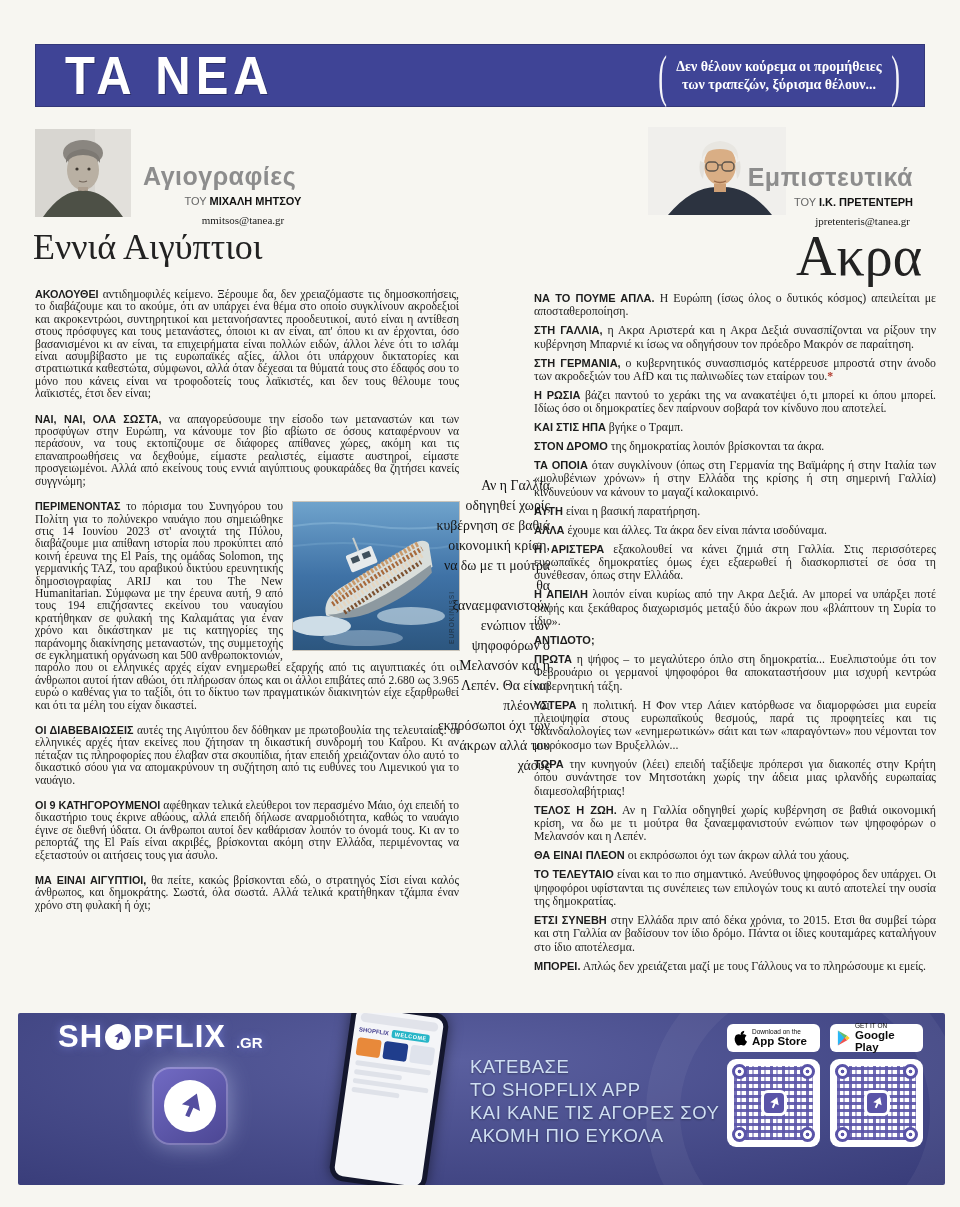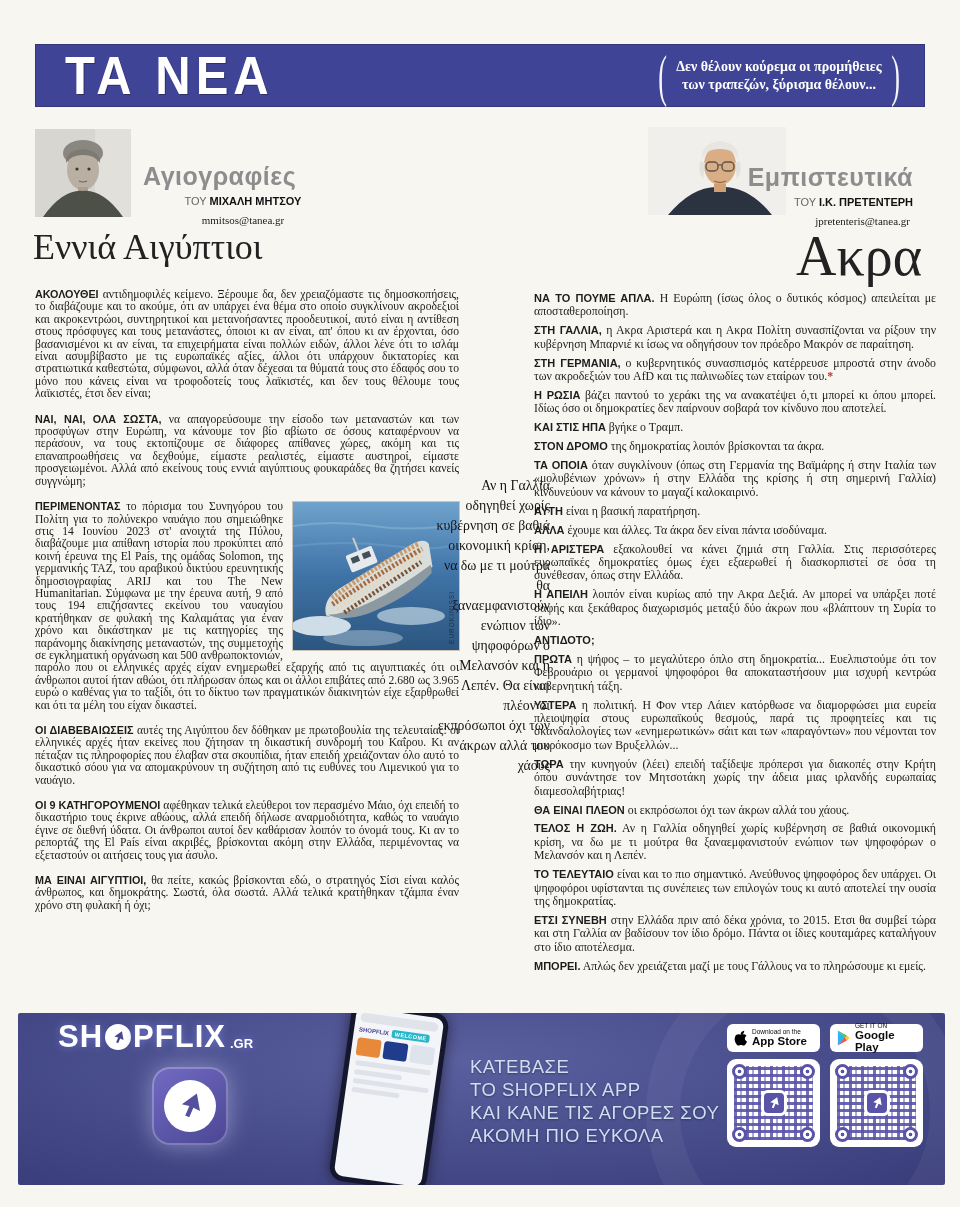--- a/index.html
+++ b/index.html
@@ -85,21 +85,21 @@
     font-family:"Liberation Sans",sans-serif;font-weight:bold;
     font-size:31px;color:#fff;letter-spacing:1px;
     display:flex;align-items:center;
     text-shadow:0 0 8px rgba(120,130,220,.8);
   }
   .ad-logo .o-cursor{
     width:26px;height:26px;border-radius:50%;background:#fff;
     display:inline-flex;align-items:center;justify-content:center;margin:0 2px;
   }
   .ad-logo .o-cursor svg{width:15px;height:15px;}
-  .ad-logo .tld{font-size:13px;align-self:flex-end;margin:0 0 4px 4px;letter-spacing:0;}
+  .ad-logo .tld{font-size:15px;align-self:flex-end;margin:0 0 4px 10px;letter-spacing:0;}
   .app-icon{
     position:absolute;left:134px;top:54px;width:76px;height:78px;border-radius:18px;
     background:linear-gradient(145deg,#726bc4,#4b4693);
     box-shadow:0 0 24px rgba(210,220,255,.45), inset 0 0 0 2px rgba(255,255,255,.25);
     display:flex;align-items:center;justify-content:center;
   }
   .app-icon .disc{width:52px;height:52px;border-radius:50%;background:#fff;
     display:flex;align-items:center;justify-content:center;}
   .app-icon svg{width:30px;height:30px;}
   .phone{
@@ -260,36 +260,36 @@
   </p>
   <p><span class="lead">ΟΙ ΔΙΑΒΕΒΑΙΩΣΕΙΣ</span><span> αυτές της Αιγύπτου δεν δόθηκαν με πρωτοβουλία της τελευταίας: οι ελληνικές αρχές ήταν εκείνες που ζήτησαν τη δικαστική συνδρομή του Καΐρου. Κι αν πέταξαν τις πληροφορίες που έλαβαν στα σκουπίδια, ήταν επειδή χρειάζονταν όλο αυτό το δικαστικό σόου για να απομακρύνουν τη συζήτηση από τις ευθύνες του Λιμενικού για το ναυάγιο.</span></p>
   <p><span class="lead">ΟΙ 9 ΚΑΤΗΓΟΡΟΥΜΕΝΟΙ</span><span> αφέθηκαν τελικά ελεύθεροι τον περασμένο Μάιο, όχι επειδή το δικαστήριο τους έκρινε αθώους, αλλά επειδή δήλωσε αναρμοδιότητα, καθώς το ναυάγιο έγινε σε διεθνή ύδατα. Οι άνθρωποι αυτοί δεν καθάρισαν λοιπόν το όνομά τους. Κι αν το ρεπορτάζ της El País είναι ακριβές, βρίσκονται ακόμη στην Ελλάδα, περιμένοντας να εξεταστούν οι αιτήσεις τους για άσυλο.</span></p>
   <p><span class="lead">ΜΑ ΕΙΝΑΙ ΑΙΓΥΠΤΙΟΙ,</span><span> θα πείτε, κακώς βρίσκονται εδώ, ο στρατηγός Σίσι είναι καλός άνθρωπος, και δημοκράτης. Σωστά, όλα σωστά. Αλλά τελικά κρατήθηκαν τζάμπα έναν χρόνο στη φυλακή ή όχι;</span></p>
 </div>
 
 <div class="abs pull-quote">Αν η Γαλλία οδηγηθεί χωρίς κυβέρνηση σε βαθιά οικονομική κρίση, να δω με τι μούτρα θα ξαναεμφανιστούν ενώπιον των ψηφοφόρων ο Μελανσόν και η Λεπέν. Θα είναι πλέον οι εκπρόσωποι όχι των άκρων αλλά του χάους</div>
 
 <div class="abs article" id="article-right">
   <p><span class="lead">ΝΑ ΤΟ ΠΟΥΜΕ ΑΠΛΑ.</span><span> Η Ευρώπη (ίσως όλος ο δυτικός κόσμος) απειλείται με αποσταθεροποίηση.</span></p>
-  <p><span class="lead">ΣΤΗ ΓΑΛΛΙΑ,</span><span> η Ακρα Αριστερά και η Ακρα Πολίτη συνασπίζονται να ρίξουν την κυβέρνηση Μπαρνιέ κι ίσως να οδηγήσουν τον πρόεδρο Μακρόν σε παραίτηση.</span></p>
+  <p><span class="lead">ΣΤΗ ΓΑΛΛΙΑ,</span><span> η Ακρα Αριστερά και η Ακρα Δεξιά συνασπίζονται να ρίξουν την κυβέρνηση Μπαρνιέ κι ίσως να οδηγήσουν τον πρόεδρο Μακρόν σε παραίτηση.</span></p>
   <p><span class="lead">ΣΤΗ ΓΕΡΜΑΝΙΑ,</span><span> ο κυβερνητικός συνασπισμός κατέρρευσε μπροστά στην άνοδο των ακροδεξιών του AfD και τις παλινωδίες των εταίρων του.</span><span class="red-star">*</span></p>
   <p><span class="lead">Η ΡΩΣΙΑ</span><span> βάζει παντού το χεράκι της να ανακατέψει ό,τι μπορεί κι όπου μπορεί. Ιδίως όσο οι δημοκρατίες δεν παίρνουν σοβαρά τον κίνδυνο που αποτελεί.</span></p>
   <p><span class="lead">ΚΑΙ ΣΤΙΣ ΗΠΑ</span><span> βγήκε ο Τραμπ.</span></p>
   <p><span class="lead">ΣΤΟΝ ΔΡΟΜΟ</span><span> της δημοκρατίας λοιπόν βρίσκονται τα άκρα.</span></p>
   <p><span class="lead">ΤΑ ΟΠΟΙΑ</span><span> όταν συγκλίνουν (όπως στη Γερμανία της Βαϊμάρης ή στην Ιταλία των «μολυβένιων χρόνων» ή στην Ελλάδα της κρίσης ή στη σημερινή Γαλλία) κινδυνεύουν να κάνουν το μαγαζί καλοκαιρινό.</span></p>
   <p><span class="lead">ΑΥΤΗ</span><span> είναι η βασική παρατήρηση.</span></p>
   <p><span class="lead">ΑΛΛΑ</span><span> έχουμε και άλλες. Τα άκρα δεν είναι πάντα ισοδύναμα.</span></p>
   <p><span class="lead">Η ΑΡΙΣΤΕΡΑ</span><span> εξακολουθεί να κάνει ζημιά στη Γαλλία. Στις περισσότερες ευρωπαϊκές δημοκρατίες όμως έχει εξαερωθεί ή διασκορπιστεί σε όσα τη συνέθεσαν, όπως στην Ελλάδα.</span></p>
   <p><span class="lead">Η ΑΠΕΙΛΗ</span><span> λοιπόν είναι κυρίως από την Ακρα Δεξιά. Αν μπορεί να υπάρξει ποτέ σαφής και ξεκάθαρος διαχωρισμός μεταξύ δύο άκρων που «βλάπτουν τη Συρία το ίδιο».</span></p>
   <p><span class="lead">ΑΝΤΙΔΟΤΟ;</span><span></span></p>
   <p><span class="lead">ΠΡΩΤΑ</span><span> η ψήφος – το μεγαλύτερο όπλο στη δημοκρατία... Ευελπιστούμε ότι τον Φεβρουάριο οι γερμανοί ψηφοφόροι θα αποκαταστήσουν μια ισχυρή κεντρώα κυβερνητική τάξη.</span></p>
   <p><span class="lead">ΥΣΤΕΡΑ</span><span> η πολιτική. Η Φον ντερ Λάιεν κατόρθωσε να διαμορφώσει μια ευρεία πλειοψηφία στους ευρωπαϊκούς θεσμούς, παρά τις προφητείες και τις σκανδαλολογίες των «ενημερωτικών» σάιτ και των «παραγόντων» που νέμονται τον μικρόκοσμο των Βρυξελλών...</span></p>
   <p><span class="lead">ΤΩΡΑ</span><span> την κυνηγούν (λέει) επειδή ταξίδεψε πρόπερσι για διακοπές στην Κρήτη όπου συνάντησε τον Μητσοτάκη χωρίς την άδεια μιας ιρλανδής ευρωπαίας διαμεσολαβήτριας!</span></p>
+  <p><span class="lead">ΤΕΛΟΣ Η ΖΩΗ.</span><span> Αν η Γαλλία οδηγηθεί χωρίς κυβέρνηση σε βαθιά οικονομική κρίση, να δω με τι μούτρα θα ξαναεμφανιστούν ενώπιον των ψηφοφόρων ο Μελανσόν και η Λεπέν.</span></p>
   <p><span class="lead">ΘΑ ΕΙΝΑΙ ΠΛΕΟΝ</span><span> οι εκπρόσωποι όχι των άκρων αλλά του χάους.</span></p>
-  <p><span class="lead">ΤΕΛΟΣ Η ΖΩΗ.</span><span> Αν η Γαλλία οδηγηθεί χωρίς κυβέρνηση σε βαθιά οικονομική κρίση, να δω με τι μούτρα θα ξαναεμφανιστούν ενώπιον των ψηφοφόρων ο Μελανσόν και η Λεπέν.</span></p>
   <p><span class="lead">ΤΟ ΤΕΛΕΥΤΑΙΟ</span><span> είναι και το πιο σημαντικό. Ανεύθυνος ψηφοφόρος δεν υπάρχει. Οι ψηφοφόροι υφίστανται τις συνέπειες των επιλογών τους κι αυτό αποτελεί την ουσία της δημοκρατίας.</span></p>
   <p><span class="lead">ΕΤΣΙ ΣΥΝΕΒΗ</span><span> στην Ελλάδα πριν από δέκα χρόνια, το 2015. Ετσι θα συμβεί τώρα και στη Γαλλία αν βαδίσουν τον ίδιο δρόμο. Πάντα οι ίδιες κουταμάρες καταλήγουν στο ίδιο αποτέλεσμα.</span></p>
   <p><span class="lead">ΜΠΟΡΕΙ.</span><span> Απλώς δεν χρειάζεται μαζί με τους Γάλλους να το πληρώσουμε κι εμείς.</span></p>
 </div>
 
 <div class="abs ad">
   <div class="ad-ring"></div>
 
   <div class="ad-logo">
     <span>SH</span>

